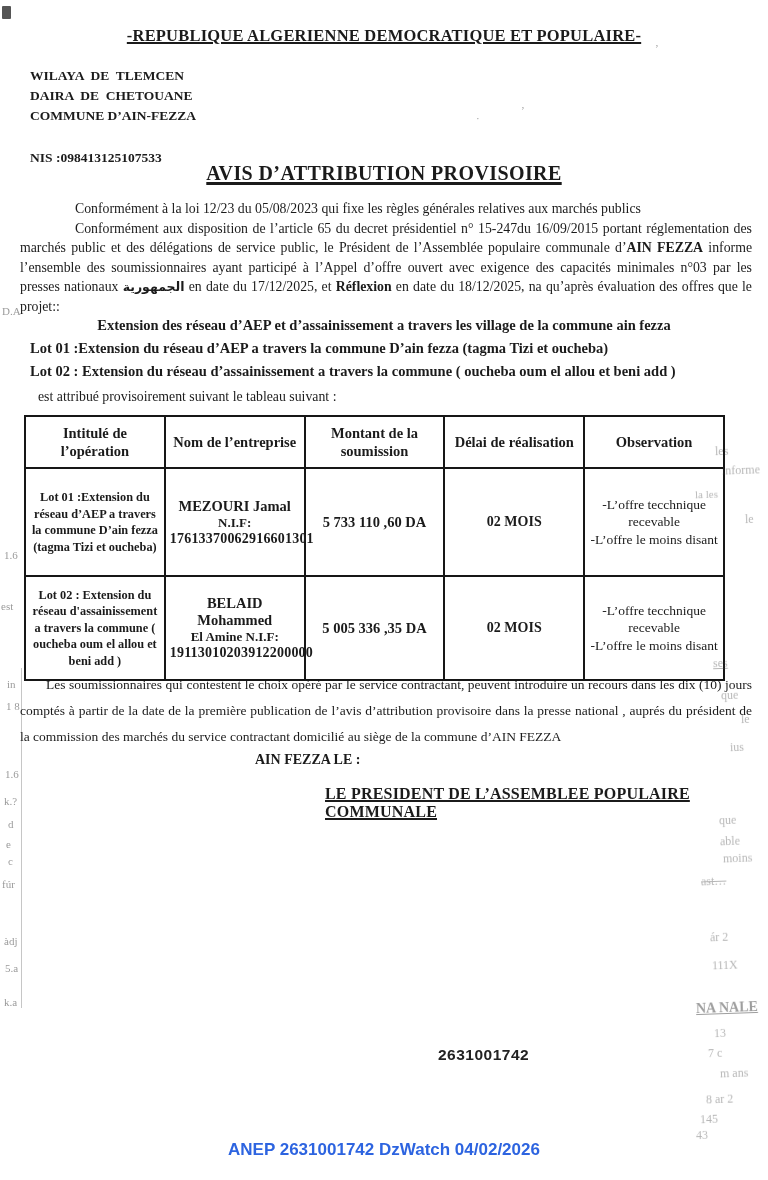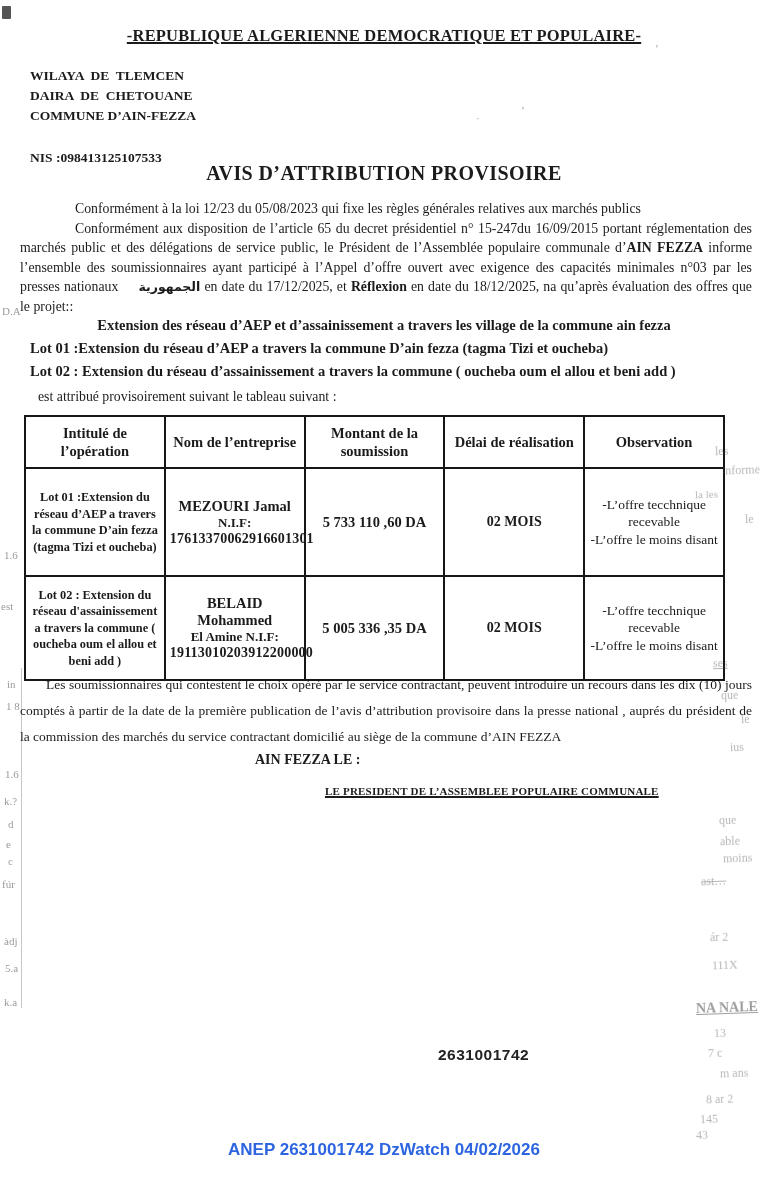--- a/index.html
+++ b/index.html
@@ -17,26 +17,26 @@
   .republic-title span{text-decoration:underline;text-decoration-thickness:2px;}
 
   .authority{position:absolute;top:66px;left:30px;font-weight:bold;font-size:13.5px;line-height:20px;}
   .authority div{white-space:pre;}
   .nis{position:absolute;top:150px;left:30px;font-weight:bold;font-size:13.5px;}
 
   .notice-title{
     position:absolute;top:162px;left:0;width:768px;text-align:center;
     font-size:20px;font-weight:bold;letter-spacing:.4px;
   }
-  .notice-title span{text-decoration-thickness:2.5px;}
+  .notice-title span{text-decoration:underline;text-decoration-thickness:2.5px;}
 
   .intro{position:absolute;top:199px;left:20px;width:732px;font-size:13.8px;line-height:19.5px;text-align:justify;}
   .intro p{margin:0;text-indent:55px;}
   .b{font-weight:bold;}
-  .arabic{font-family:"DejaVu Sans",sans-serif;font-weight:bold;font-size:12.5px;margin-left:16px;}
+  .arabic{font-family:"DejaVu Sans",sans-serif;font-weight:bold;font-size:12.5px;}
 
   .project{position:absolute;top:314px;left:0;width:768px;font-weight:bold;font-size:14.5px;line-height:23px;}
   .project .ext-title{text-align:center;width:100%;}
   .project .lot{padding-left:30px;}
 
   .attribution{position:absolute;top:389px;left:38px;font-size:13.8px;}
 
   table.award{
     position:absolute;top:415px;left:24px;border-collapse:collapse;table-layout:fixed;width:701px;
   }
@@ -51,21 +51,21 @@
   td.dly{width:86px;font-weight:bold;font-size:14px;}
   td.obs{width:120px;font-size:13.5px;line-height:17.5px;}
   tr.r1 td{height:100px;}
   tr.r2 td{height:96px;}
 
   .recourse{position:absolute;top:672px;left:20px;width:732px;font-size:13.5px;line-height:26px;text-align:justify;}
   .recourse p{margin:0;text-indent:26px;}
 
   .place-date{position:absolute;top:752px;left:255px;font-weight:bold;font-size:14px;}
   .president{
-    position:absolute;top:785px;left:325px;font-weight:bold;font-size:11px;letter-spacing:.2px;
+    position:absolute;top:785px;left:325px;font-weight:bold;font-size:16px;letter-spacing:.2px;
     text-decoration:underline;text-decoration-thickness:2px;
   }
 
   .anep-number{
     position:absolute;top:1046px;left:438px;
     font-family:"Liberation Sans",sans-serif;font-weight:bold;font-size:15.5px;letter-spacing:.5px;color:#222;
   }
   .pub-footer{
     position:absolute;top:1140px;left:0;width:768px;text-align:center;
     font-family:"Liberation Sans",sans-serif;font-weight:bold;font-size:17px;

